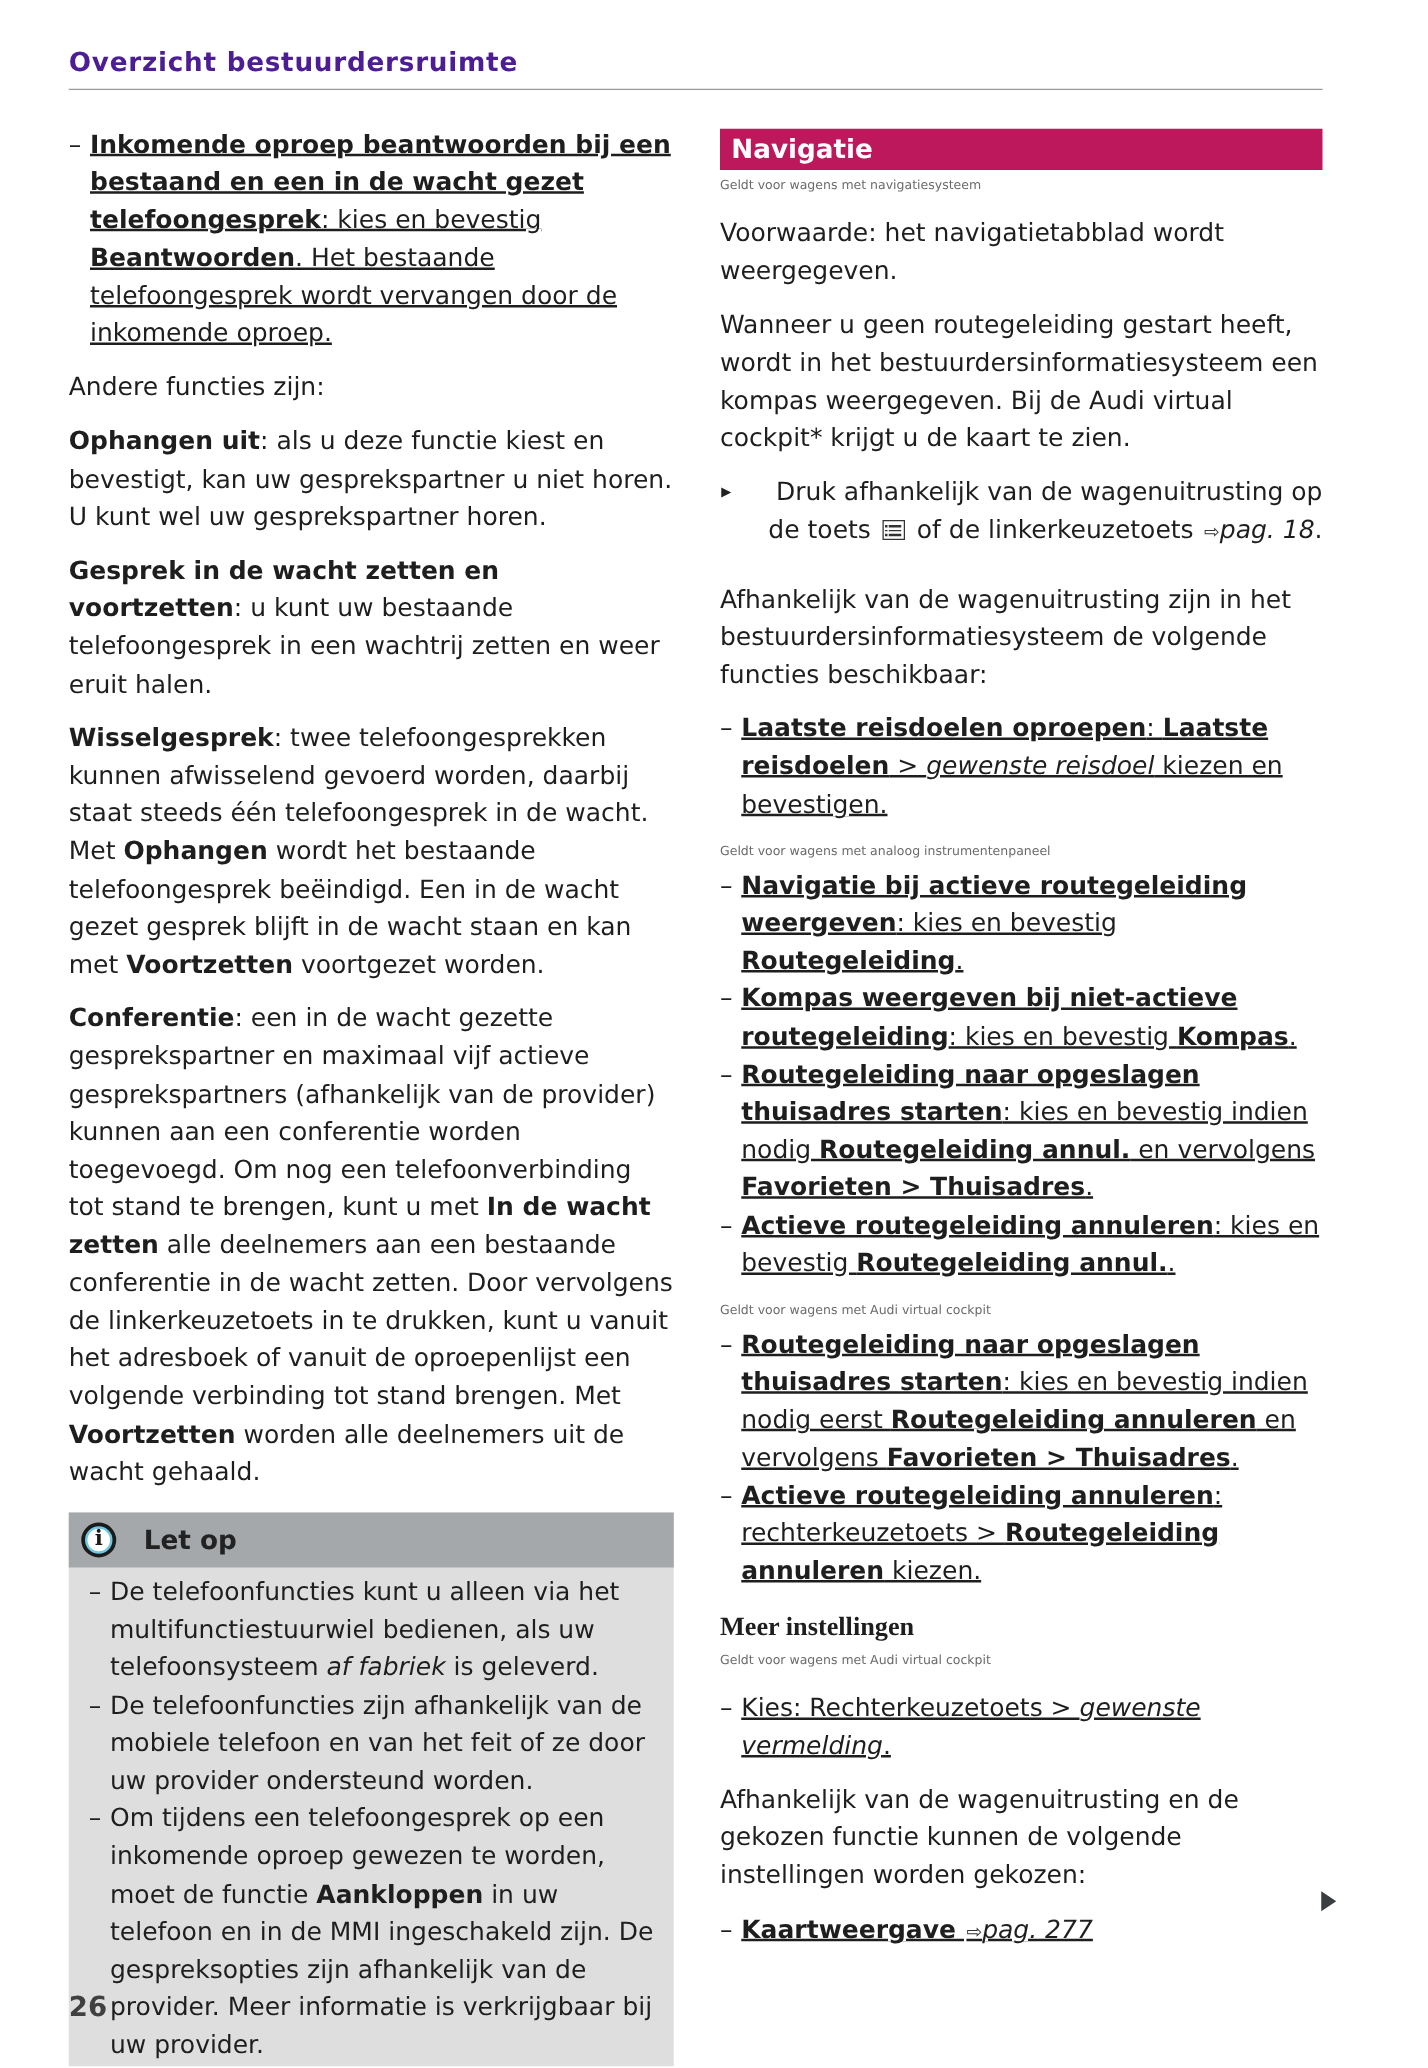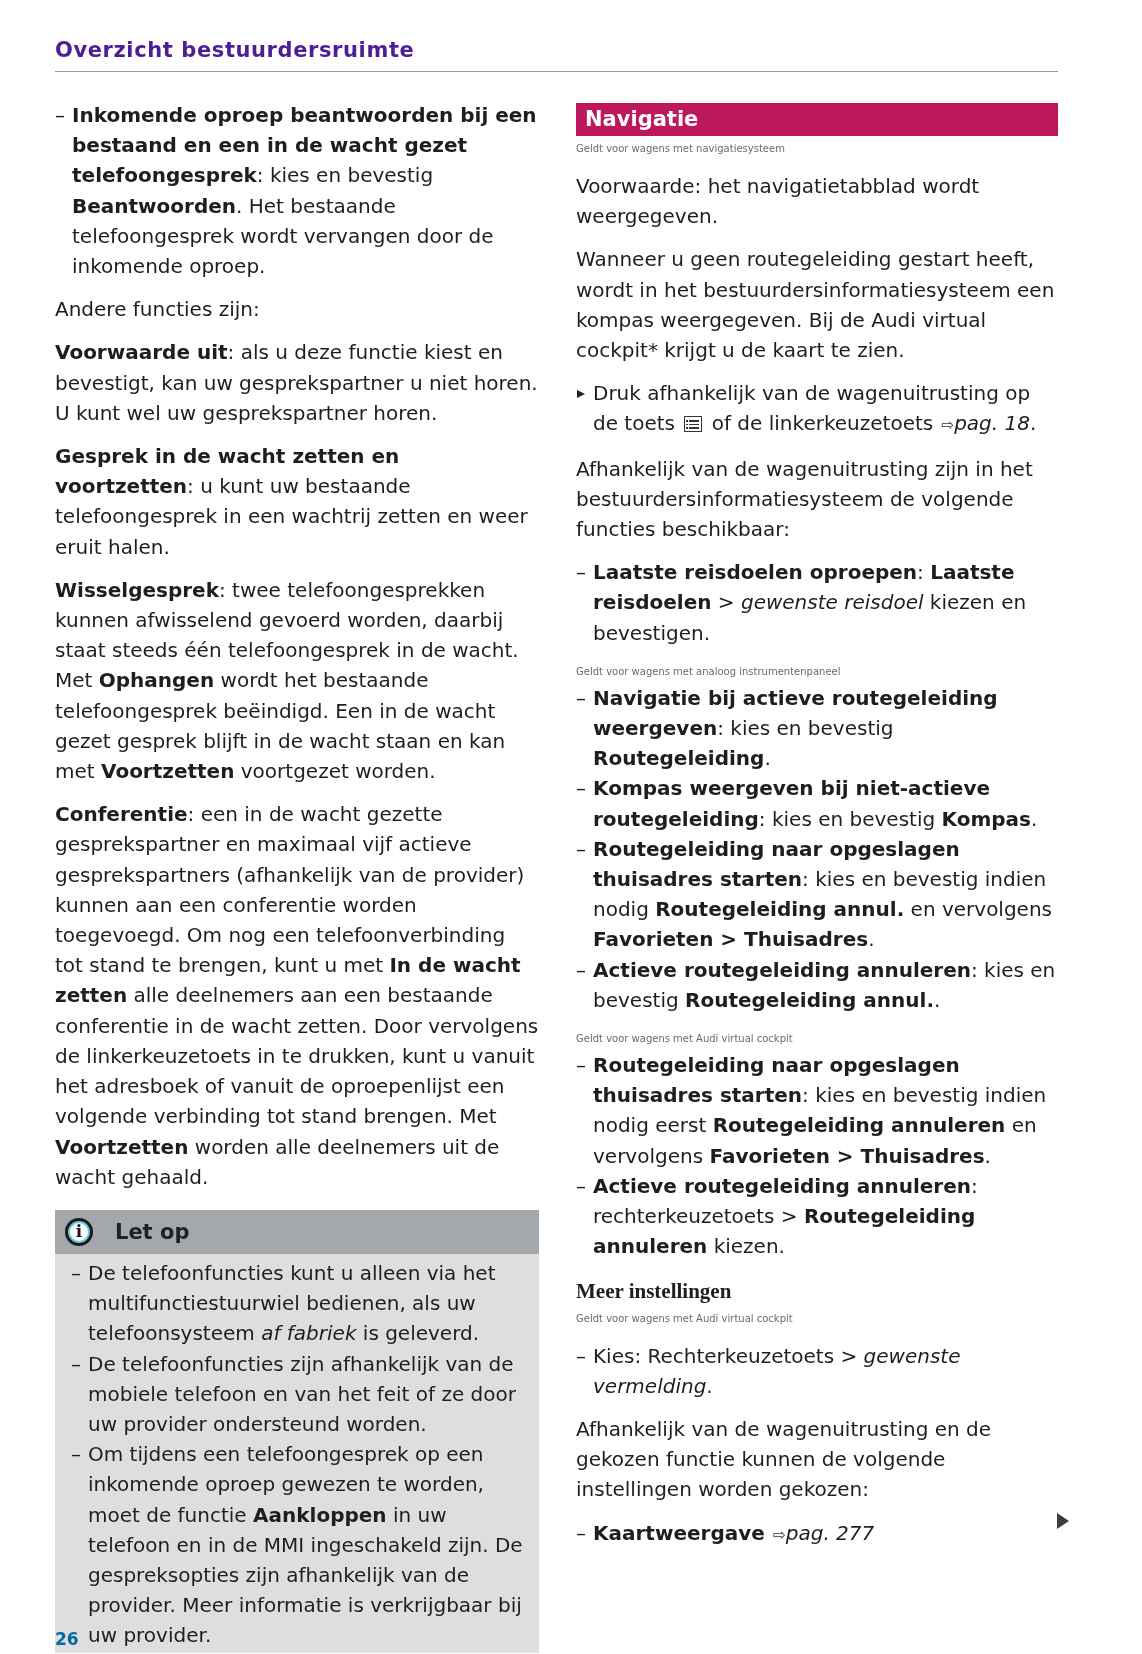--- a/index.html
+++ b/index.html
@@ -12,29 +12,29 @@
   .col { position:absolute; top:100px; font-size:20px; line-height:30.2px; }
   .col-left { left:55px; width:484px; }
   .col-right { left:576px; width:482px; }
 
   p { margin:0 0 13px 0; }
   b { font-weight:bold; }
   i { font-style:italic; }
 
   .dash-item { position:relative; padding-left:17px; margin:0 0 0 0; }
   .dash-item::before { content:"–"; position:absolute; left:0; top:0; }
-  .dash-list { margin:0 0 13px 0; }
+  .dash-list { margin:0 0 13px 0;text-decoration:underline; }
 
   .section-bar { background:#be185d; color:#fff; font-weight:bold; font-size:21px;
                  line-height:33px; height:33px; padding-left:9px; margin-top:3px; }
   .applies { font-size:10px; color:#6b6b6b; line-height:22px; margin:2px 0 11px 0; }
   .applies.tight { margin:10px 0 0 0; }
   .subhead { font-weight:bold; font-size:21px; margin:14px 0 0 0; line-height:30px;font-family:Liberation Serif, serif; }
 
-  .step { position:relative; padding-left:17px; margin:0 0 13px 0; }
+  .step { position:relative; padding-left:17px; margin:0 0 23px 0;text-align:right; }
   .step::before { content:""; position:absolute; left:1px; top:12px; border-left:8px solid #222;
                   border-top:4.5px solid transparent; border-bottom:4.5px solid transparent; }
   .key-icon { display:inline-block; width:18px; height:16px; border:1.5px solid #333;
               vertical-align:-2px; position:relative; margin:0 3px; box-sizing:border-box; }
   .key-icon span { position:absolute; left:4px; right:2px; height:1.5px; background:#333; }
   .key-icon span::before { content:""; position:absolute; left:-3px; width:2px; height:1.5px; background:#333; }
   .ref-arrow { font-size:15px; margin-left:2px; color:#333; }
 
   .note { background:#dedede; margin-top:18px; }
   .note-head { background:#a5a8ab; height:44px; display:flex; align-items:center; padding-left:10px; }
@@ -42,38 +42,38 @@
                box-sizing:border-box; display:flex; align-items:center; justify-content:center;
                position:relative; }
   .info-icon::after { content:""; position:absolute; inset:2px; border-radius:50%; background:#ffffff; }
   .info-icon span { position:relative; z-index:1; font-family:"DejaVu Serif", serif; font-weight:bold;
                     font-size:17px; color:#1b1b1b; line-height:1; }
   .note-title { font-weight:bold; font-size:21px; margin-left:22px; color:#222; }
   .note-body { padding:4px 12px 2px 16px; }
 
   .continue-arrow { position:absolute; left:1057px; top:1513px; width:0; height:0;
                     border-left:12px solid #3a3d42; border-top:8px solid transparent; border-bottom:8px solid transparent; }
-  .page-number { position:absolute; left:55px; top:1629px; font-size:17px; font-weight:bold; color:#0369a1; }
+  .page-number { position:absolute; left:55px; top:1594px; font-size:22px; font-weight:bold; color:#404040; }
 </style>
 </head>
 <body>
 
 <div class="page-header">
   <div class="title">Overzicht bestuurdersruimte</div>
   <div class="rule"></div>
 </div>
 
 <div class="col col-left">
   <div class="dash-list">
     <div class="dash-item"><b>Inkomende oproep beantwoorden bij een bestaand en een in de wacht gezet telefoongesprek</b><span>: kies en bevestig </span><b>Beantwoorden</b><span>. Het bestaande telefoongesprek wordt vervangen door de inkomende oproep.</span></div>
   </div>
 
   <p>Andere functies zijn:</p>
 
-  <p><b>Voorwaarde uit</b><span>: als u deze functie kiest en bevestigt, kan uw gesprekspartner u niet horen. U kunt wel uw gesprekspartner horen.</span></p>
+  <p><b>Ophangen uit</b><span>: als u deze functie kiest en bevestigt, kan uw gesprekspartner u niet horen. U kunt wel uw gesprekspartner horen.</span></p>
 
   <p><b>Gesprek in de wacht zetten en voortzetten</b><span>: u kunt uw bestaande telefoongesprek in een wachtrij zetten en weer eruit halen.</span></p>
 
   <p><b>Wisselgesprek</b><span>: twee telefoongesprekken kunnen afwisselend gevoerd worden, daarbij staat steeds één telefoongesprek in de wacht. Met </span><b>Ophangen</b><span> wordt het bestaande telefoongesprek beëindigd. Een in de wacht gezet gesprek blijft in de wacht staan en kan met </span><b>Voortzetten</b><span> voortgezet worden.</span></p>
 
   <p><b>Conferentie</b><span>: een in de wacht gezette gesprekspartner en maximaal vijf actieve gesprekspartners (afhankelijk van de provider) kunnen aan een conferentie worden toegevoegd. Om nog een telefoonverbinding tot stand te brengen, kunt u met </span><b>In de wacht zetten</b><span> alle deelnemers aan een bestaande conferentie in de wacht zetten. Door vervolgens de linkerkeuzetoets in te drukken, kunt u vanuit het adresboek of vanuit de oproepenlijst een volgende verbinding tot stand brengen. Met </span><b>Voortzetten</b><span> worden alle deelnemers uit de wacht gehaald.</span></p>
 
   <div class="note">
     <div class="note-head">
       <div class="info-icon">

